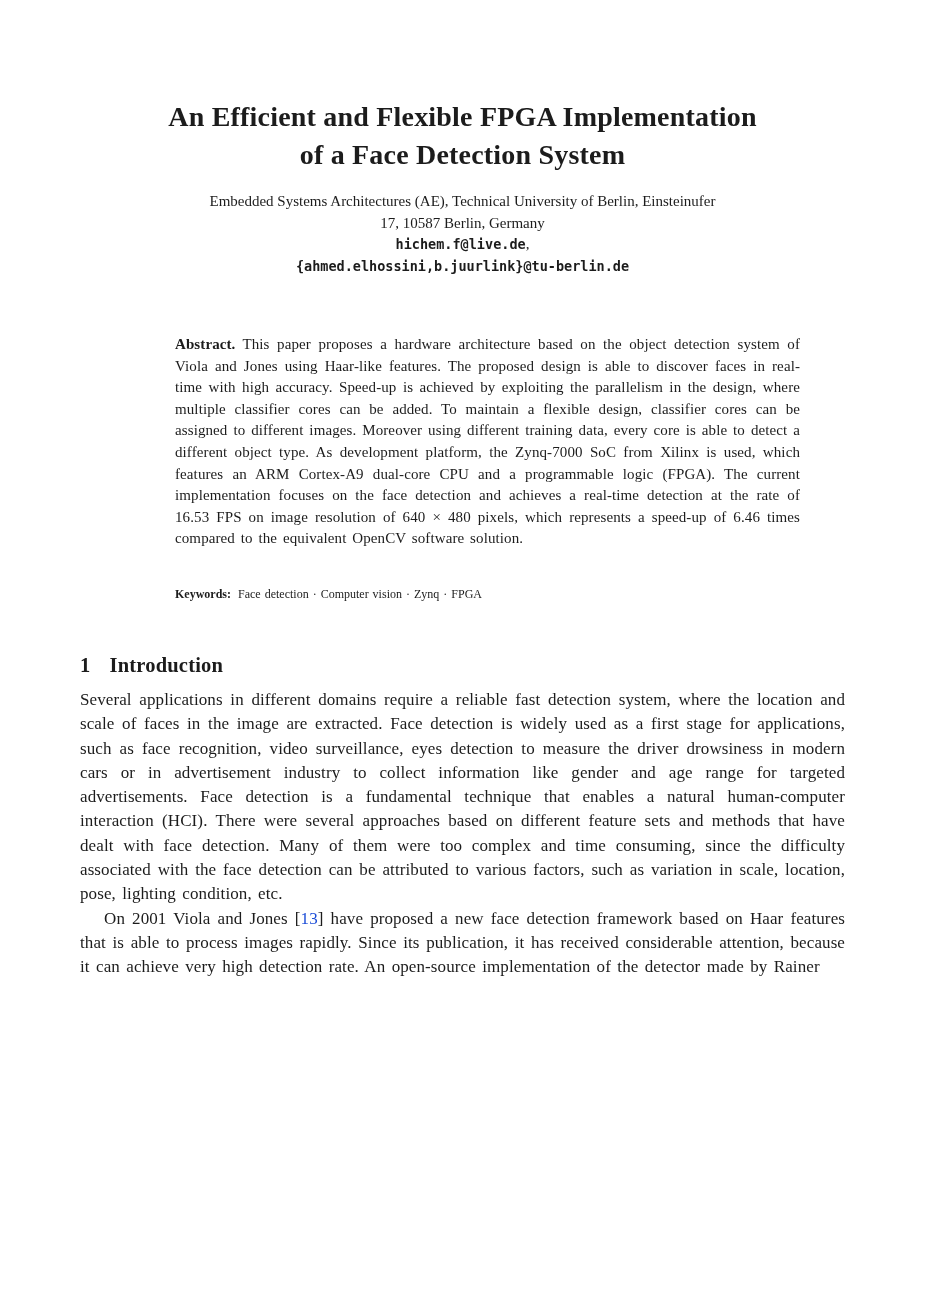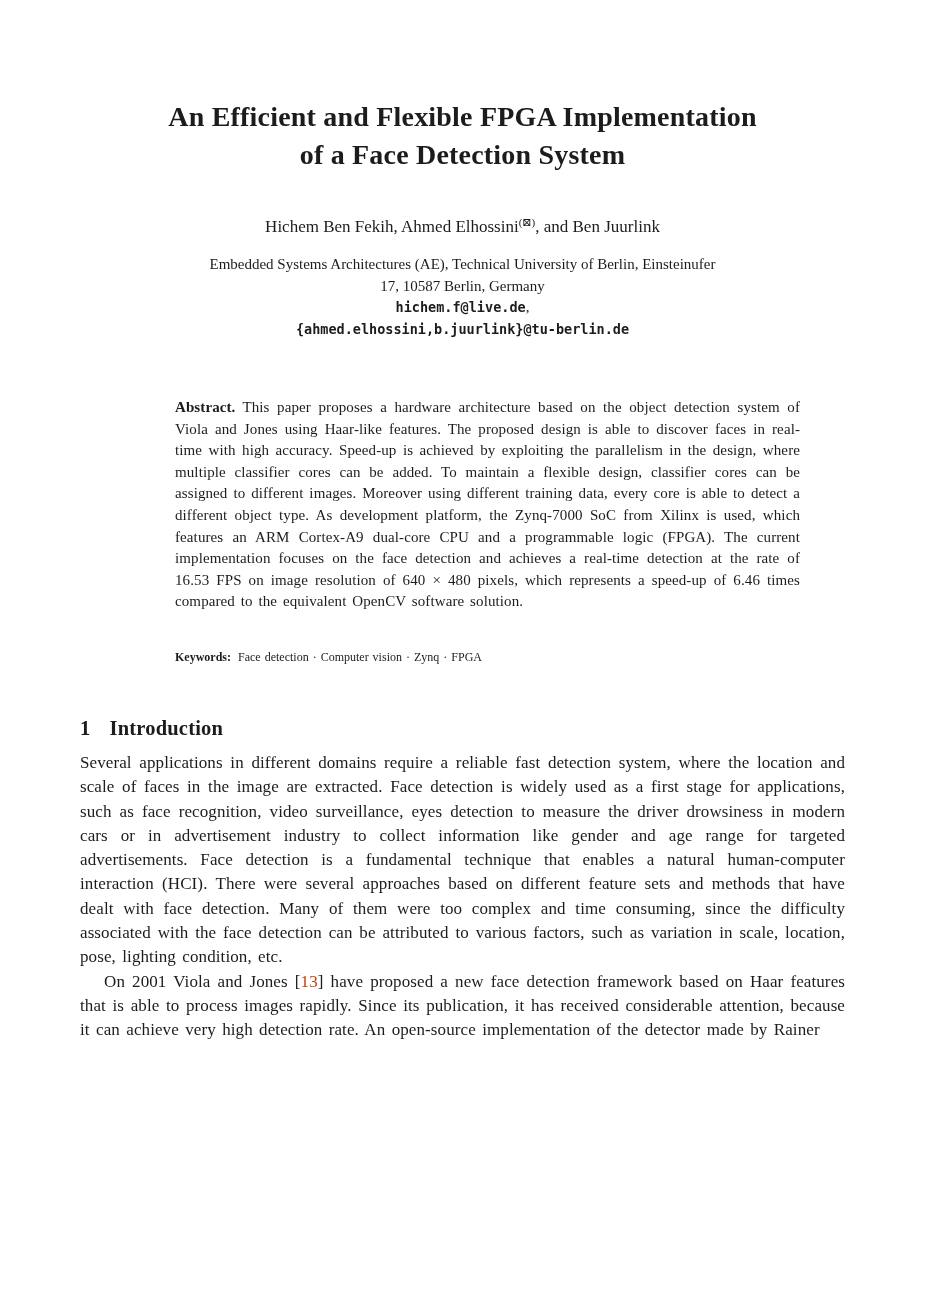--- a/index.html
+++ b/index.html
@@ -97,23 +97,20 @@
 <body>
 
 <div class="page">
   <div class="content">
 
     <div class="title">
       <div>An Efficient and Flexible FPGA Implementation</div>
       <div>of a Face Detection System</div>
     </div>
 
-    <div class="authors">
-      <span>Hichem Ben Fekih, Ahmed Elhossini</span><span class="mark">(⊠)</span><span>, and Ben Juurlink</span>
-    </div>
 
     <div class="affiliation">
       <div>Embedded Systems Architectures (AE), Technical University of Berlin, Einsteinufer</div>
       <div>17, 10587 Berlin, Germany</div>
       <div>
         <span class="mono">hichem.f@live.de</span><span>,</span>
       </div>
       <div>
         <span class="mono">{ahmed.elhossini,b.juurlink}@tu-berlin.de</span>
       </div>
@@ -127,21 +124,21 @@
       <span class="label">Keywords:</span><span>Face detection · Computer vision · Zynq · FPGA</span>
     </div>
 
     <div class="section-heading">
       <span class="sec-num">1</span><span>Introduction</span>
     </div>
 
     <div class="body-para">Several applications in different domains require a reliable fast detection system, where the location and scale of faces in the image are extracted. Face detection is widely used as a first stage for applications, such as face recognition, video surveillance, eyes detection to measure the driver drowsiness in modern cars or in advertisement industry to collect information like gender and age range for targeted advertisements. Face detection is a fundamental technique that enables a natural human-computer interaction (HCI). There were several approaches based on different feature sets and methods that have dealt with face detection. Many of them were too complex and time consuming, since the difficulty associated with the face detection can be attributed to various factors, such as variation in scale, location, pose, lighting condition, etc.</div>
 
     <div class="body-para indented">
-      <span>On 2001 Viola and Jones [</span><a class="citation" style="color: #c2410c;">13</a><span>] have proposed a new face detection framework based on Haar features that is able to process images rapidly. Since its publication, it has received considerable attention, because it can achieve very high detection rate. An open-source implementation of the detector made by Rainer</span>
+      <span>On 2001 Viola and Jones [</span><a class="citation" style="color: #1d4ed8;">13</a><span>] have proposed a new face detection framework based on Haar features that is able to process images rapidly. Since its publication, it has received considerable attention, because it can achieve very high detection rate. An open-source implementation of the detector made by Rainer</span>
     </div>
 
   </div>
 
   <div class="footer">
     <div>© Springer International Publishing Switzerland 2015</div>
     <div>DOI: 10.1007/978-3-319-16214-0_20</div>
   </div>
 </div>
 

